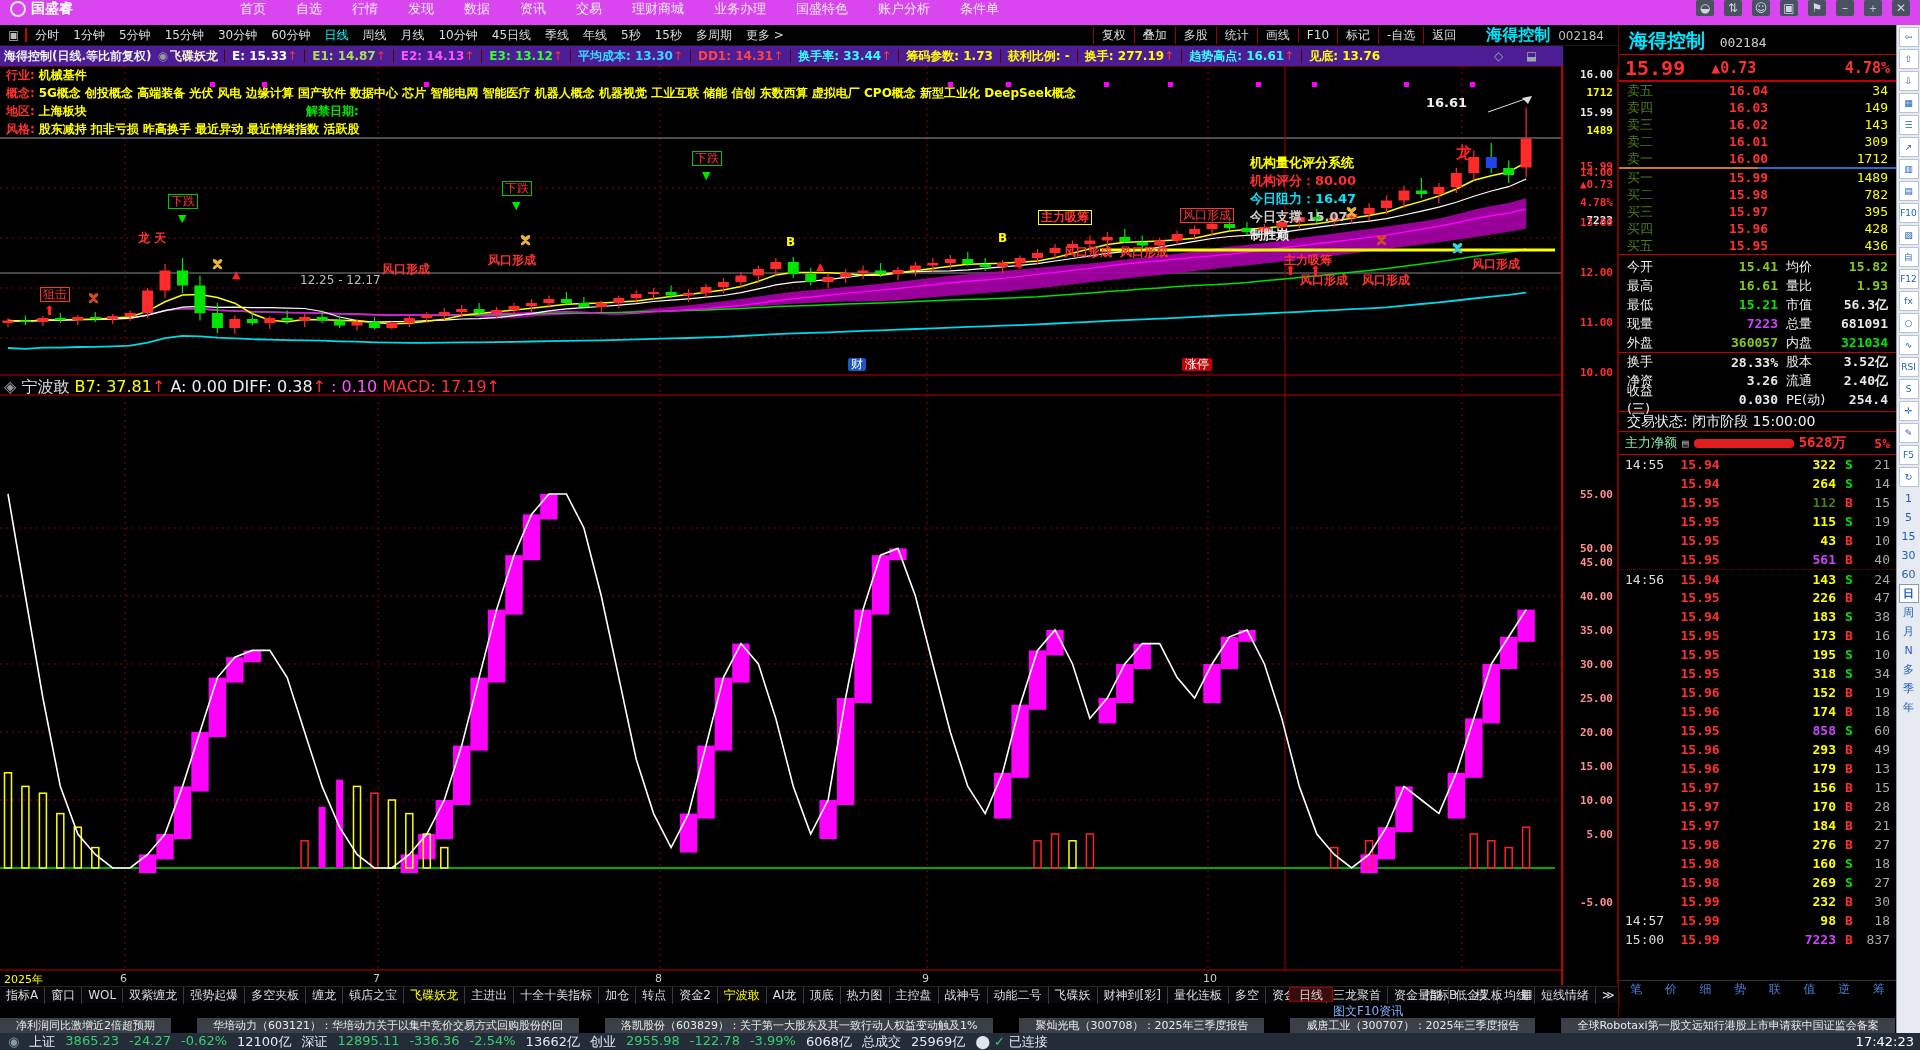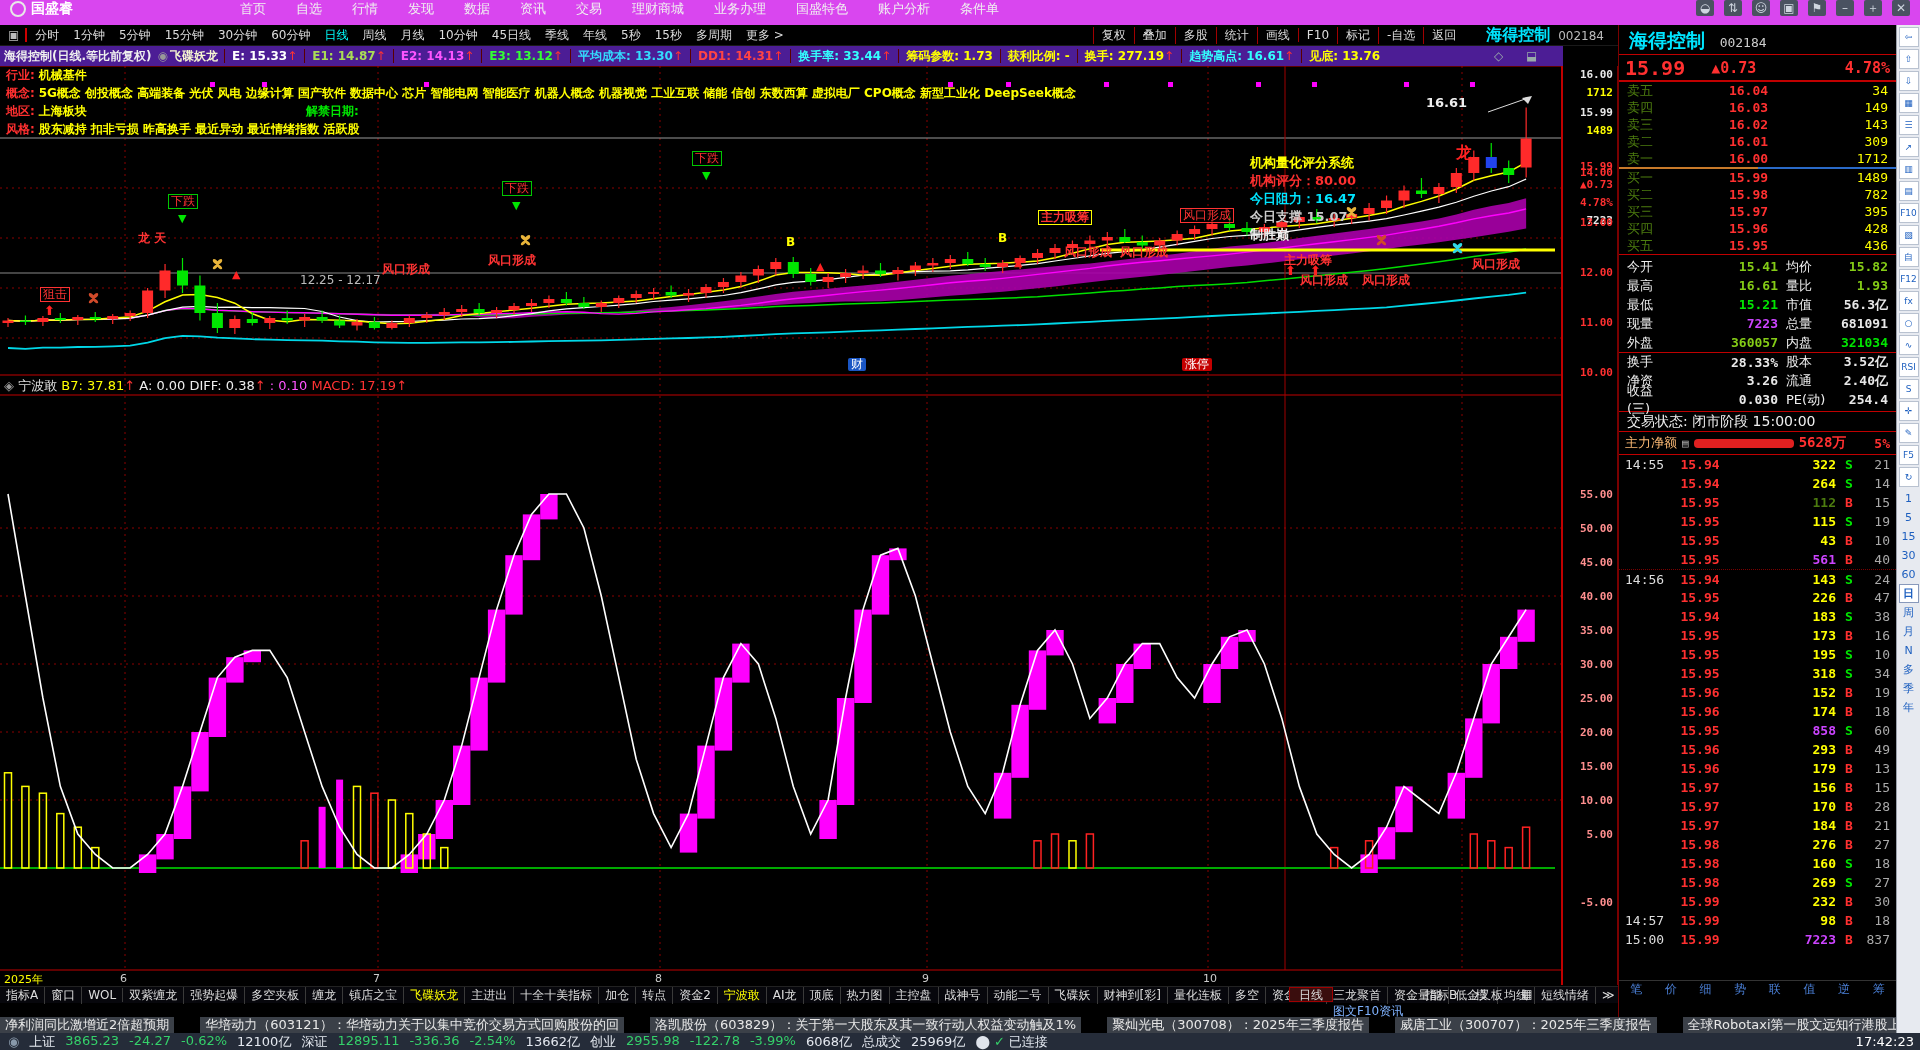--- a/index.html
+++ b/index.html
@@ -58,21 +58,21 @@
   .m-tri-g { color:#00e600; font-size:11px; }
   .m-tri-r { color:#ff2222; font-size:11px; }
   .m-arrow { color:#ff2222; font-weight:bold; font-size:13px; }
   .ann-1661 { color:#eee; font-size:13px; font-weight:bold; }
   #score-panel { position:absolute; left:1250px; top:88px; z-index:4; font-size:13px; line-height:18px; white-space:nowrap; }
   #score-panel .t { color:#ffff00; font-weight:bold; }
   #score-panel .s { color:#ff3030; font-weight:bold; }
   #score-panel .r { color:#00e5ff; font-weight:bold; }
   #score-panel .p { color:#ccc; font-weight:bold; }
   #score-panel .w { color:#eee; font-weight:bold; }
-  #sub-header { position:absolute; left:4px; top:311px; height:24px; z-index:4; font-size:13px; white-space:nowrap; }
+  #sub-header { position:absolute; left:4px; top:311px; height:24px; z-index:4; font-size:16px; white-space:nowrap; }
   #sub-header .ic { color:#999; }
   #sub-header .n { color:#ddd; }
   #sub-header .y { color:#ffff00; }
   #sub-header .w { color:#eee; }
   #sub-header .m { color:#ff55ff; }
   #sub-header .r { color:#ff3333; }
   #sub-header .arr { color:#ff3333; }
   #date-axis { position:absolute; left:0; top:906px; width:100%; height:13px; z-index:3; font-size:11px; }
   #date-axis .yr { position:absolute; left:4px; color:#ffff00; }
   #date-axis .mo { position:absolute; color:#ccc; }
@@ -88,21 +88,21 @@
   #tabs-row .tab.on { color:#ffff00; }
   #kchip { position:absolute; left:1289px; top:987px; width:44px; height:15px; background:#3a0d0d; border:1px solid #a00000; color:#ddd; font-size:12px; text-align:center; line-height:14px; z-index:5; }
   #tabs-right { position:absolute; left:1425px; top:987px; display:flex; gap:18px; color:#ddd; font-size:12px; z-index:5; }
   #info-tabs-row { position:absolute; left:0; top:1003px; width:1618px; height:14px; background:#07070c; display:flex; align-items:center; font-size:12px; color:#ddd; }
   #info-tabs-row .tab { padding:0 8px; border-right:1px solid #3a3a3a; }
   #info-tabs-row .tab.on { color:#ffff00; }
   #f10link { position:absolute; left:1333px; top:1003px; color:#7fb2ff; font-size:12px; z-index:5; }
 
   
   #news-row { position:absolute; left:0; top:1017px; width:1920px; height:16px; background:#000; display:flex; align-items:center; gap:26px; overflow:hidden; }
-  #news-row .chip { background:#3b4048; color:#e8e8e8; font-size:13px; padding:0 5px; white-space:nowrap; }
+  #news-row .chip { background:#3b4048; color:#e8e8e8; font-size:11px; padding:0 16px; white-space:nowrap; }
   #status-bar { position:absolute; left:0; top:1033px; width:1920px; height:17px; background:#252c39; display:flex; align-items:center; font-size:13px; gap:10px; padding-left:8px; }
   #status-bar .sw { color:#e4e8ef; } #status-bar .sg { color:#35d06a; }
   #status-bar .dot { color:#8899aa; }
   #status-time { position:absolute; right:6px; color:#fff; }
   #conn { display:flex; gap:4px; align-items:center; color:#dfe4ec; }
   #conn .ok { color:#35d06a; }
 
   
   #quote-panel { position:absolute; left:1618px; top:25px; width:278px; height:992px; background:#000; border-left:1px solid #7a0000; font-family:"DejaVu Sans Mono", monospace; }
   #qp-head { height:30px; border-bottom:1px solid #c00000; padding:3px 0 0 10px; }
@@ -118,21 +118,21 @@
   #book-div .o { background:#c87a2a; } #book-div .b { background:#2a6ac8; }
   #qp-stats { border-top:1px solid #c00000; padding:2px 0; }
   .st-row { height:19px; display:flex; align-items:center; font-size:13px; padding:0 8px; }
   .st-row .l { color:#eee; width:44px; font-family:"DejaVu Sans",sans-serif; }
   .st-row .v { flex:1; text-align:right; font-weight:bold; padding-right:8px; }
   .st-row .l2 { color:#eee; width:40px; font-family:"DejaVu Sans",sans-serif; }
   .st-row .v2 { width:62px; text-align:right; font-weight:bold; }
   .cw { color:#e8e8e8; } .cr { color:#84cc16; } .cg { color:#00e600; } .cm { color:#cc44ff; }
   #qp-status { height:21px; border-top:1px solid #c00000; border-bottom:1px solid #c00000; color:#f0f0f0; font-size:14px; display:flex; align-items:center; padding-left:8px; font-family:"DejaVu Sans",sans-serif; }
   #qp-net { height:23px; display:flex; align-items:center; border-bottom:1px solid #c00000; padding:0 6px; gap:5px; }
-  #qp-net .l { color:#fdba74; font-size:13px; font-family:"DejaVu Sans",sans-serif; }
+  #qp-net .l { color:#86efac; font-size:13px; font-family:"DejaVu Sans",sans-serif; }
   #qp-net .doc { color:#aaa; font-size:11px; }
   #qp-net .bar { width:100px; height:9px; background:#e02020; border-radius:4px; }
   #qp-net .v { color:#ff3030; font-size:14px; font-weight:bold; }
   #qp-net .p { color:#ff3030; font-size:13px; font-weight:bold; margin-left:auto; }
   #qp-ticks { height:525px; overflow:hidden; }
   .tick-row { height:19px; display:flex; align-items:center; font-size:13px; padding:0 6px; }
   .tick-row.sep { border-top:1px dotted #7a0000; }
   .tick-row .tm { width:44px; color:#ddd; }
   .tick-row .pr { width:62px; color:#ff3030; font-weight:bold; text-align:center; }
   .tick-row .vl { flex:1; text-align:right; font-weight:bold; }
@@ -632,21 +632,21 @@
       <span class="axr" style="top: 94px;">15.99</span>
       <span class="axr" style="top: 112px;">▲0.73</span>
       <span class="axr" style="top: 130px;">4.78%</span>
       <span class="axw" style="top: 148px;">7223</span>
       <span class="axr" style="top: 100px;">14.00</span>
       <span class="axr" style="top: 150px;">13.00</span>
       <span class="axr" style="top: 200px;">12.00</span>
       <span class="axr" style="top: 250px;">11.00</span>
       <span class="axr" style="top: 300px;">10.00</span>
       <span class="axp" style="top: 422px;">55.00</span>
-      <span class="axp" style="top: 456px;">50.00</span>
+      <span class="axp" style="top: 476px;">50.00</span>
       <span class="axp" style="top: 490px;">45.00</span>
       <span class="axp" style="top: 524px;">40.00</span>
       <span class="axp" style="top: 558px;">35.00</span>
       <span class="axp" style="top: 592px;">30.00</span>
       <span class="axp" style="top: 626px;">25.00</span>
       <span class="axp" style="top: 660px;">20.00</span>
       <span class="axp" style="top: 694px;">15.00</span>
       <span class="axp" style="top: 728px;">10.00</span>
       <span class="axp" style="top: 762px; margin-left: 44px;">5.00</span>
       <span class="axp" style="top: 830px;">-5.00</span>

